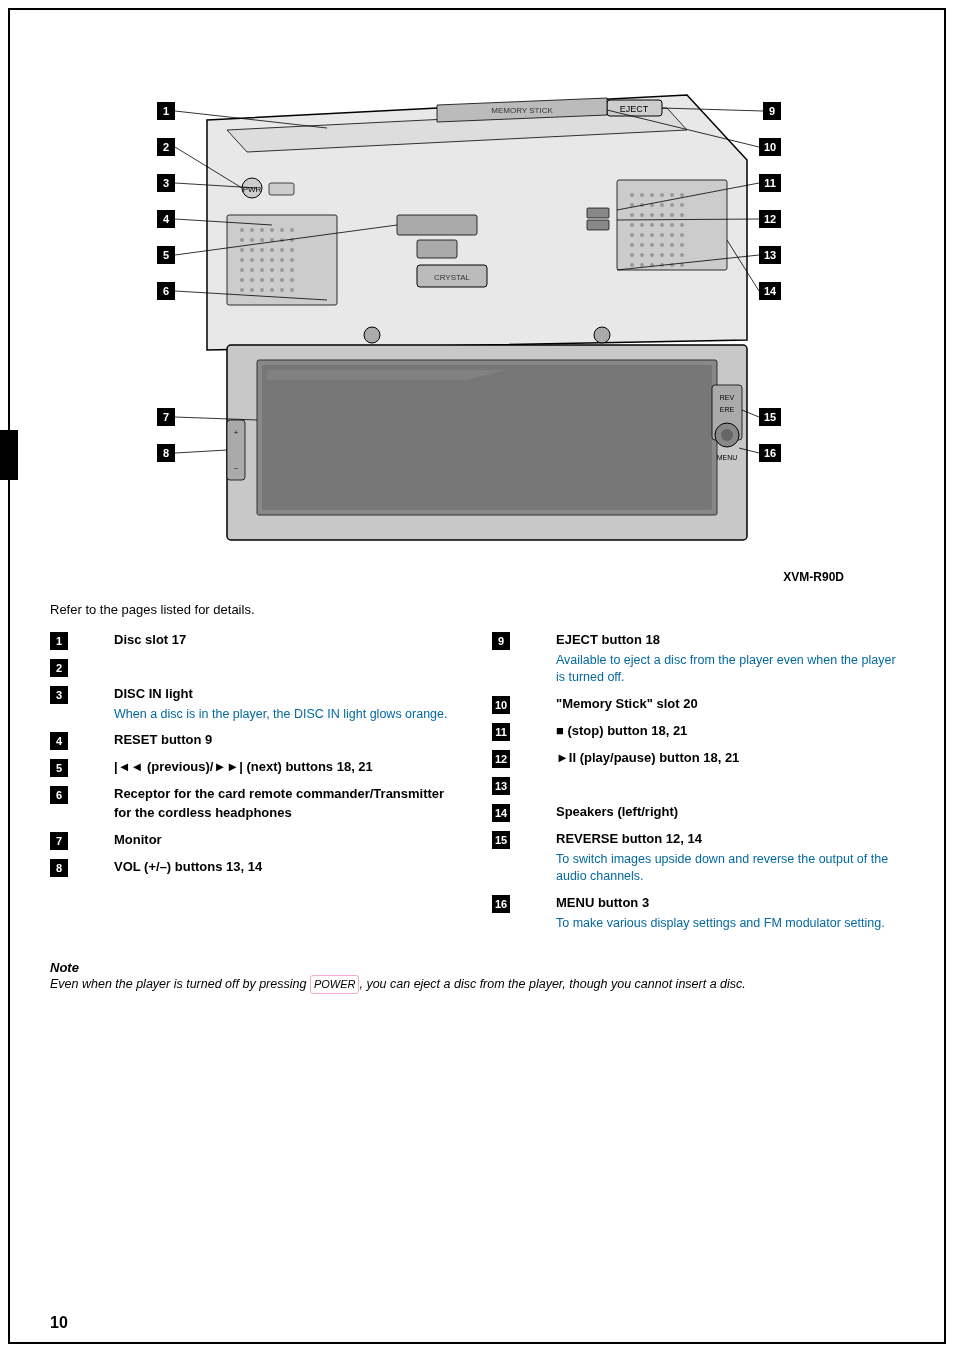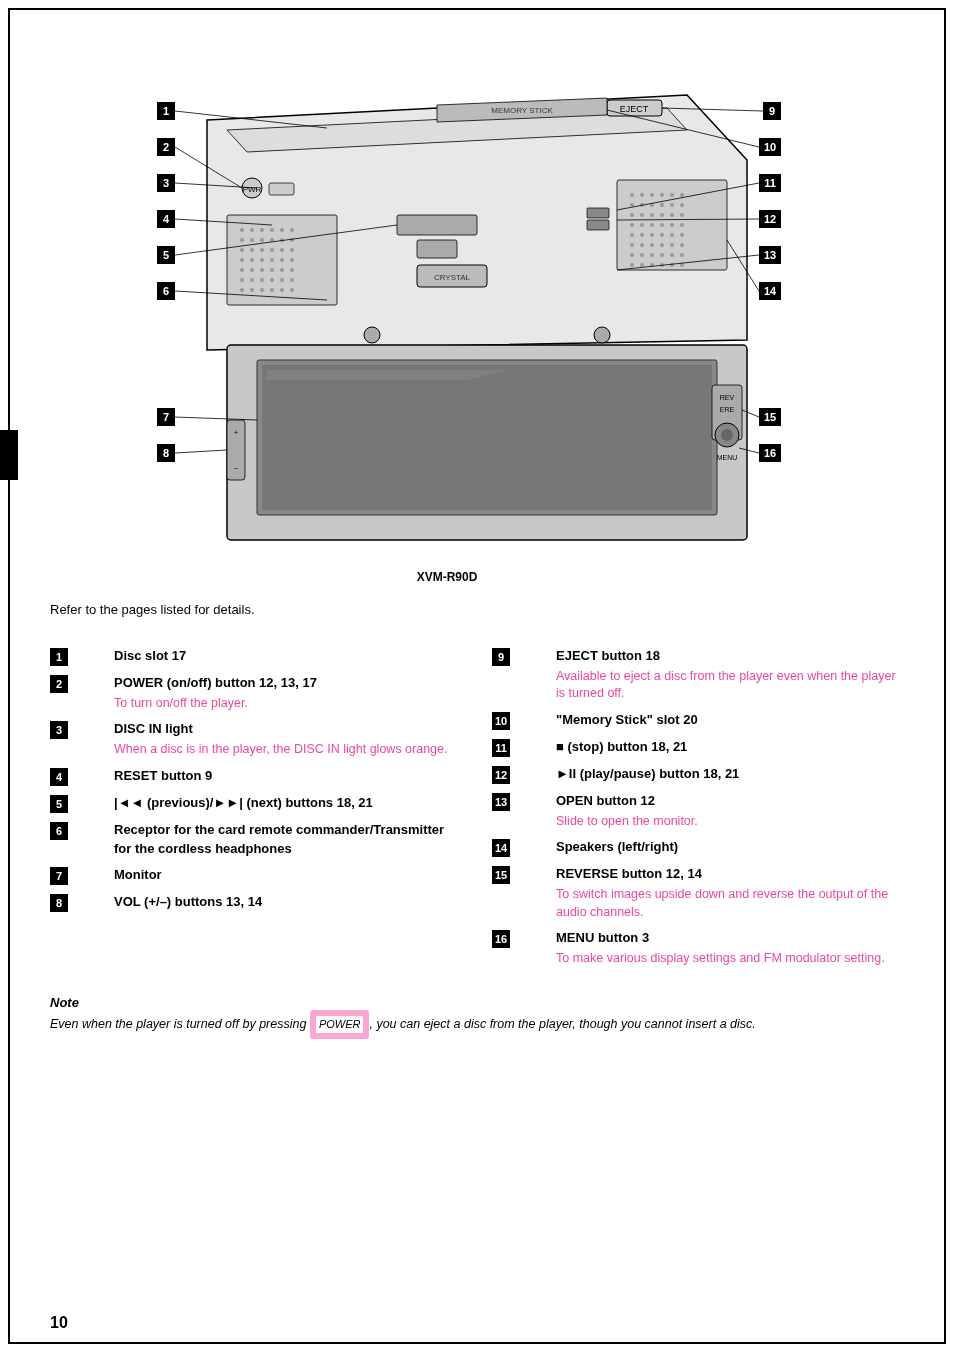--- a/index.html
+++ b/index.html
@@ -32,31 +32,31 @@
       position: relative;
     }
 
     .diagram-svg-wrapper {
       position: relative;
       width: 700px;
       height: 520px;
     }
 
     .model-label {
-      text-align: center;
+      text-align: right;
       font-size: 12px;
       font-weight: bold;
       margin-bottom: 18px;
       padding-right: 60px;
     }
 
     
     .refer-text {
       font-size: 13px;
-      margin-bottom: 30px;
+      margin-bottom: 14px;
     }
 
     
     .desc-columns {
       display: flex;
       gap: 30px;
       margin-bottom: 20px;
     }
 
     .desc-col {
@@ -91,42 +91,42 @@
     }
 
     .desc-text b {
       font-weight: bold;
     }
 
     .desc-sub {
       font-size: 12.5px;
       line-height: 1.4;
       margin-top: 2px;
-      color: #ec4899;
+      color: #0369a1;
     }
 
     .note-section {
       margin-top: 16px;
       font-size: 12.5px;
     }
 
     .note-section .note-title {
       font-style: italic;
       font-weight: bold;
       font-size: 13px;
     }
 
     .note-section .note-body {
       font-style: italic;
       line-height: 1.5;
     }
 
     .note-section .power-pill {
       display: inline-block;
-      border: 6px solid #f9a8d4;
+      border: 1px solid #f9a8d4;
       border-radius: 3px;
       padding: 0 3px;
       font-style: italic;
       font-size: 11px;
       vertical-align: middle;
       font-family: Arial, sans-serif;
     }
 
     
     .page-num {
@@ -395,21 +395,20 @@
 
   <div class="desc-columns">
 
     <div class="desc-col">
     <div class="desc-item">
           <span class="num-badge">1</span>
           <div class="desc-text"><b>Disc slot 17</b></div>
         </div>
         <div class="desc-item">
           <span class="num-badge">2</span>
-          <div class="desc-text"><b>POWER (on/off) button  12, 13, 17</b><div class="desc-sub">To turn on/off the player.</div></div>
         </div>
         <div class="desc-item">
           <span class="num-badge">3</span>
           <div class="desc-text"><b>DISC IN light</b><div class="desc-sub">When a disc is in the player, the DISC IN light glows orange.</div></div>
         </div>
         <div class="desc-item">
           <span class="num-badge">4</span>
           <div class="desc-text"><b>RESET button  9</b></div>
         </div>
         <div class="desc-item">
@@ -442,21 +441,20 @@
         <div class="desc-item">
           <span class="num-badge">11</span>
           <div class="desc-text"><b>■ (stop) button  18, 21</b></div>
         </div>
         <div class="desc-item">
           <span class="num-badge">12</span>
           <div class="desc-text"><b>►II (play/pause) button  18, 21</b></div>
         </div>
         <div class="desc-item">
           <span class="num-badge">13</span>
-          <div class="desc-text"><b>OPEN button  12</b><div class="desc-sub">Slide to open the monitor.</div></div>
         </div>
         <div class="desc-item">
           <span class="num-badge">14</span>
           <div class="desc-text"><b>Speakers (left/right)</b></div>
         </div>
         <div class="desc-item">
           <span class="num-badge">15</span>
           <div class="desc-text"><b>REVERSE button  12, 14</b><div class="desc-sub">To switch images upside down and reverse the output of the audio channels.</div></div>
         </div>
         <div class="desc-item">

